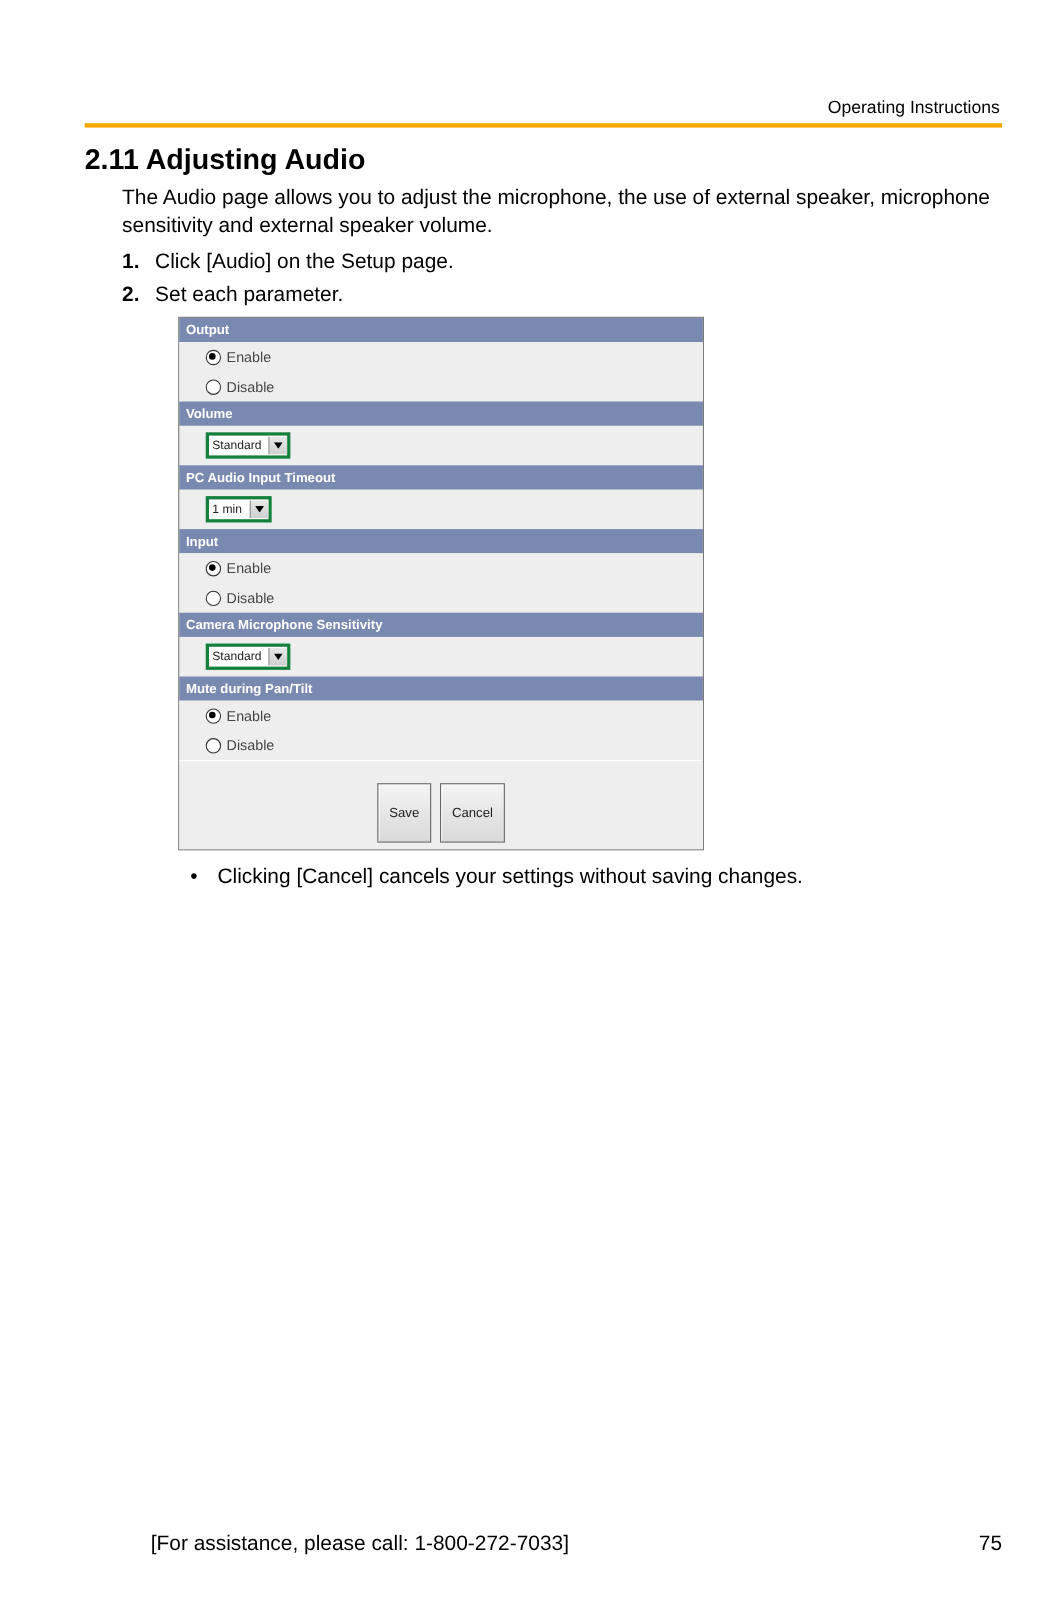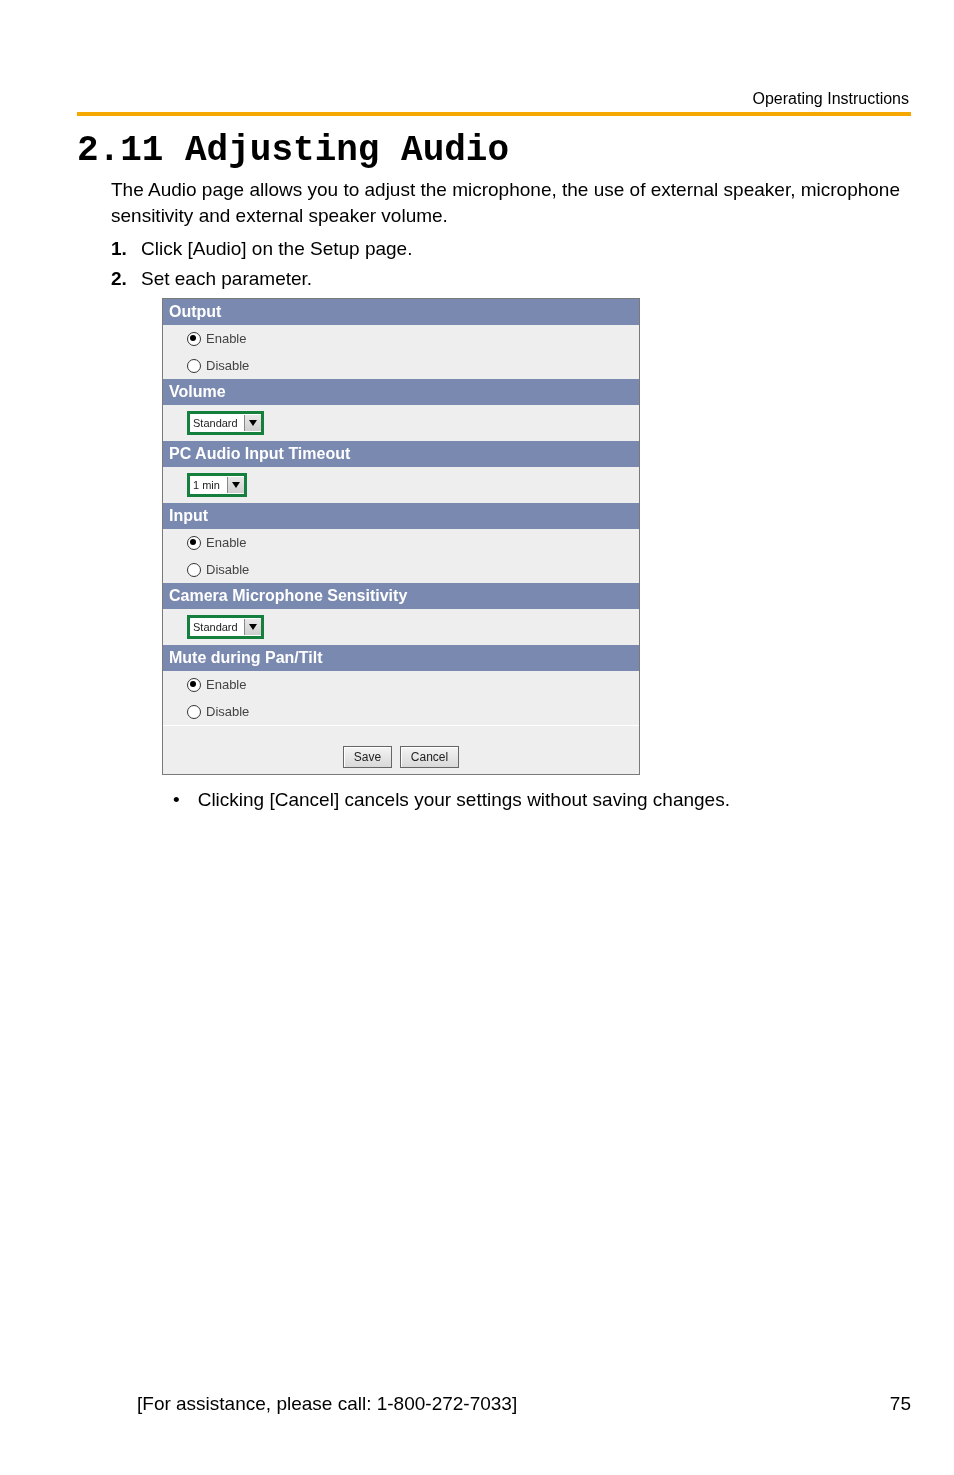--- a/index.html
+++ b/index.html
@@ -24,23 +24,23 @@
     color: #000;
     padding-right: 2px;
     padding-bottom: 4px;
   }
   .orange-rule {
     height: 4px;
     background: #f6a800;
     margin-bottom: 14px;
   }
   .h1 {
-    font-size: 36px;
+    font-size: 26px;
     font-weight: bold;
-    font-family: Liberation Mono, monospace;
+    font-family: Liberation Sans, sans-serif;
     margin: 0 0 6px 0;
   }
   .intro {
     font-size: 19px;
     font-family: Arial, Helvetica, sans-serif;
     line-height: 1.35;
     margin: 0 0 10px 34px;
     max-width: 790px;
   }
   .ol {
@@ -71,21 +71,21 @@
     background: #eeeeee;
     border: 1px solid #7a7a7a;
     font-family: "Microsoft Sans Serif", Tahoma, Arial, sans-serif;
     font-size: 13px;
     color: #333;
   }
   .sec-head {
     background: #7a89b0;
     color: #ffffff;
     font-weight: bold;
-    font-size: 16px;
+    font-size: 12px;
     padding: 4px 6px;
   }
   .row {
     background: #eeeeee;
     padding: 6px 6px 6px 24px;
   }
   .radio-row {
     display: flex;
     align-items: center;
     gap: 5px;
@@ -155,21 +155,21 @@
   .fake-btn {
     display: inline-flex;
     align-items: center;
     justify-content: center;
     font-size: 12px;
     font-family: "Microsoft Sans Serif", Tahoma, Arial, sans-serif;
     color: #222;
     background: linear-gradient(#f4f4f4, #d9d9d9);
     border: 1px solid #666;
     height: 20px;
-    padding: 0 10px;
+    padding: 16px 10px;
     margin: 0 2px;
     box-shadow: inset 1px 1px 0 #fff;
   }
 
   .bullet-block {
     margin: 14px 0 0 96px;
     font-size: 19px;
     display: flex;
     align-items: baseline;
     gap: 18px;

